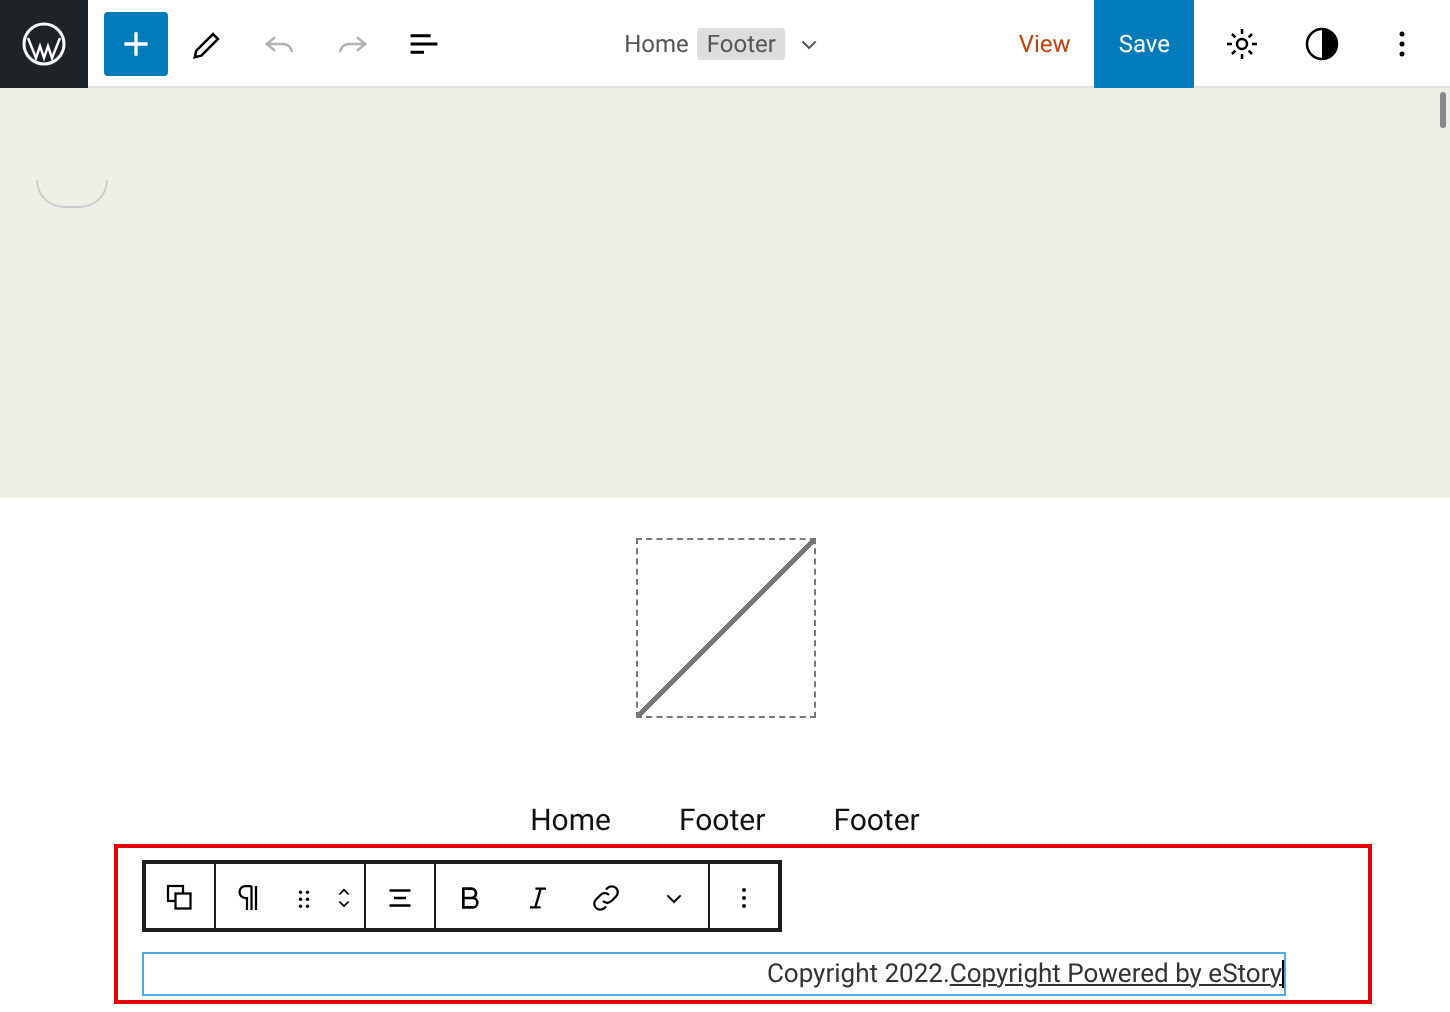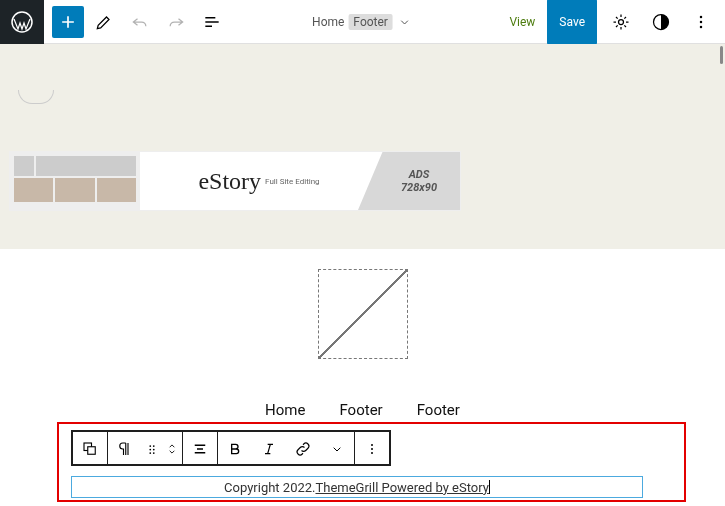--- a/index.html
+++ b/index.html
@@ -49,21 +49,21 @@
     color:#555;
   }
   .crumb .footer-chip {
     background:#ddd;
     padding:1px 5px;
     border-radius:2px;
   }
   .crumb-chevron svg { width:16px;height:16px; }
 
   .tb-right { margin-left:auto; display:flex; align-items:center; gap:4px; }
-  .view-link { color:#4d7c0f; font-size:12px; padding:4px 8px;}
+  .view-link { color:#c2410c; font-size:12px; padding:4px 8px;}
   .save-btn { background:#007cba;color:#fff;font-size:12px;padding:16px 12px;border-radius:2px;text-align:right;}
 
   
   .canvas {
     background:#f0efe7;
     height:205px;
     position:relative;
     overflow:hidden;
   }
   .canvas-scroll {
@@ -165,21 +165,21 @@
   .bt-grp{border:1px solid #1e1e1e;margin-left:-1px;display:flex;}
   .block-toolbar-seg1{border:1px solid #1e1e1e;display:flex;}
 
   .para-block {
     position:absolute;
     left:71px; top:227px;
     width:572px;
     height:22px;
     border:1.5px solid #4caadf;
     background:#fff;
-    display:flex;align-items:center;justify-content:center;
+    display:flex;align-items:center;justify-content:flex-end;
     font-size:13px;color:#333;
   }
   .para-block .underline{text-decoration:underline;}
   .caret{display:inline-block;width:1px;height:14px;background:#000;vertical-align:middle;}
 
   svg{display:block;}
 </style>
 </head>
 <body>
 
@@ -247,41 +247,20 @@
           <circle cx="12" cy="12" r="1.5" fill="#000"></circle>
           <circle cx="12" cy="18" r="1.5" fill="#000"></circle>
         </svg>
     </div>
   </div>
 </div>
 
 <div class="canvas">
   <div class="pill-frag"></div>
 
-  <div class="ad-banner">
-    <div class="ad-left">
-      <div class="ad-left-row1">
-          <div class="sq"></div>
-          <div class="sq lg"></div>
-        </div>
-      <div class="ad-left-row2">
-          <div class="th"></div>
-          <div class="th"></div>
-          <div class="th"></div>
-        </div>
-    </div>
-    <div class="ad-mid">
-      <span class="estory-logo">eStory</span>
-      <span class="estory-sub">Full Site Editing</span>
-    </div>
-    <div class="ad-right">
-      <span>ADS</span>
-      <span>728x90</span>
-    </div>
-  </div>
 
   <div class="canvas-scroll">
       <div class="thumb"></div>
     </div>
 </div>
 
 <div class="lower">
   <div class="img-placeholder"></div>
 
   <div class="footer-nav">
@@ -358,16 +337,16 @@
             <circle cx="12" cy="6" r="1.5" fill="#000"></circle>
             <circle cx="12" cy="12" r="1.5" fill="#000"></circle>
             <circle cx="12" cy="18" r="1.5" fill="#000"></circle>
           </svg>
       </div>
     </div>
   </div>
 
   <div class="para-block">
     <span>Copyright 2022. </span>
-    <span class="underline">ThemeGrill Powered by eStory</span>
+    <span class="underline">Copyright Powered by eStory</span>
       <span class="caret"></span>
   </div>
 </div>
 
 </body></html>

